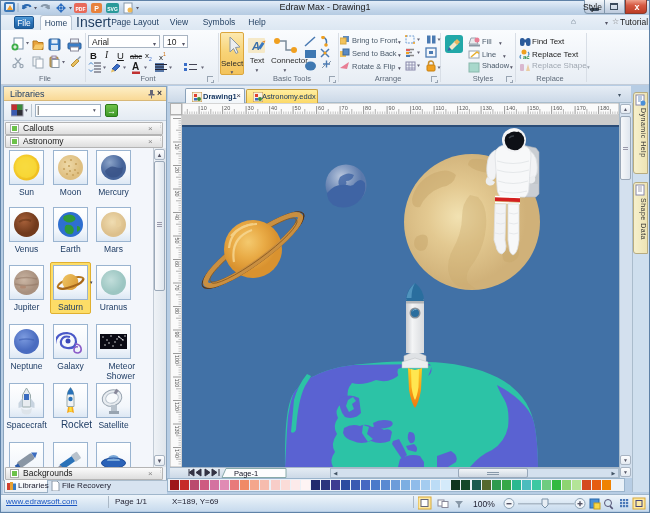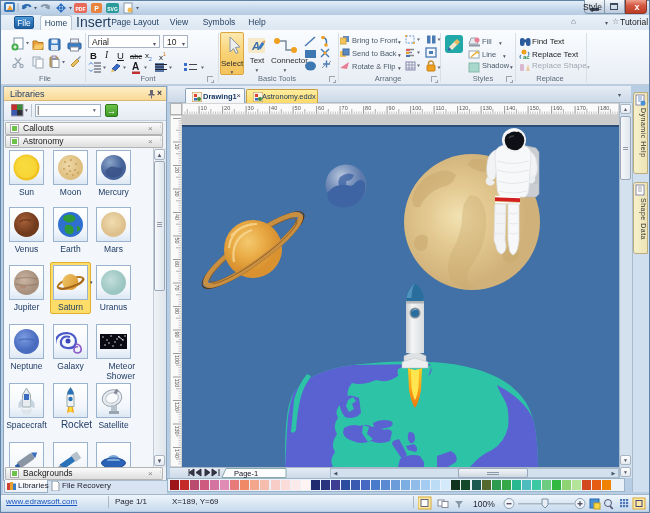--- a/index.html
+++ b/index.html
@@ -1,19 +1,20 @@
 <!DOCTYPE html>
 <html><head><meta charset="utf-8"><style>
 *{margin:0;padding:0;box-sizing:border-box;font-family:"Liberation Sans",sans-serif;}
 body{width:650px;height:513px;overflow:hidden;}
 .gl{font-size:7.5px;color:#5f6b7a;text-align:center;}
 </style></head><body>
 <div style="position:relative;width:650px;height:513px;background:#b7cde4;overflow:hidden;">
 <div style="position:absolute;left:0;top:0;width:650px;height:513px;border:1px solid #5f82a7;"></div>
 <div style="position:absolute;left:1px;top:1px;width:648px;height:14px;background:linear-gradient(#e3edf8,#c3d6ea 60%,#b5cbe2);"></div>
+<div style="position:absolute;left:245px;top:2px;width:160px;height:12px;font-size:9px;color:#222;text-align:center;">Edraw Max - Drawing1</div>
 <svg width="150" height="13" style="position:absolute;left:3px;top:1px" xmlns="http://www.w3.org/2000/svg">
       <rect x="1" y="1" width="11" height="10" rx="2" fill="#3a77b8"></rect>
       <rect x="3" y="3" width="7" height="6" fill="#e8f0f8"></rect>
       <path d="M4 9 L7 4 L10 9 Z" fill="#f0a030"></path>
       <line x1="15" y1="2" x2="15" y2="11" stroke="#9ab2c8" stroke-width="1"></line>
       <path d="M20 8 q0 -4 4 -4 q3 0 3.5 2" fill="none" stroke="#2a68b0" stroke-width="2"></path>
       <path d="M19 4 l1.5 4.5 4-2.5 z" fill="#2a68b0"></path>
       <path d="M31 6 l3 0 -1.5 2.5 z" fill="#556"></path>
       <path d="M46 8 q0 -4 -4 -4 q-3 0 -3.5 2" fill="none" stroke="#8899aa" stroke-width="2"></path>
       <path d="M47 4 l-1.5 4.5 -4-2.5 z" fill="#8899aa"></path>
@@ -63,21 +64,21 @@
 <div style="position:absolute;left:338px;top:33px;width:1px;height:49px;background:#d8dee6;"></div>
 <div style="position:absolute;left:440px;top:33px;width:1px;height:49px;background:#d8dee6;"></div>
 <div style="position:absolute;left:515px;top:33px;width:1px;height:49px;background:#d8dee6;"></div>
 <div style="position:absolute;left:586px;top:33px;width:1px;height:49px;background:#d8dee6;"></div>
 <div style="position:absolute;left:10px;top:74px;width:70px;height:10px;">
       <div class="gl">File</div>
     </div>
 <div style="position:absolute;left:113px;top:74px;width:70px;height:10px;">
       <div class="gl">Font</div>
     </div>
-<div style="position:absolute;left:242px;top:74px;width:70px;height:10px;">
+<div style="position:absolute;left:257px;top:74px;width:70px;height:10px;">
       <div class="gl">Basic Tools</div>
     </div>
 <div style="position:absolute;left:353px;top:74px;width:70px;height:10px;">
       <div class="gl">Arrange</div>
     </div>
 <div style="position:absolute;left:448px;top:74px;width:70px;height:10px;">
       <div class="gl">Styles</div>
     </div>
 <div style="position:absolute;left:515px;top:74px;width:70px;height:10px;">
       <div class="gl">Replace</div>

